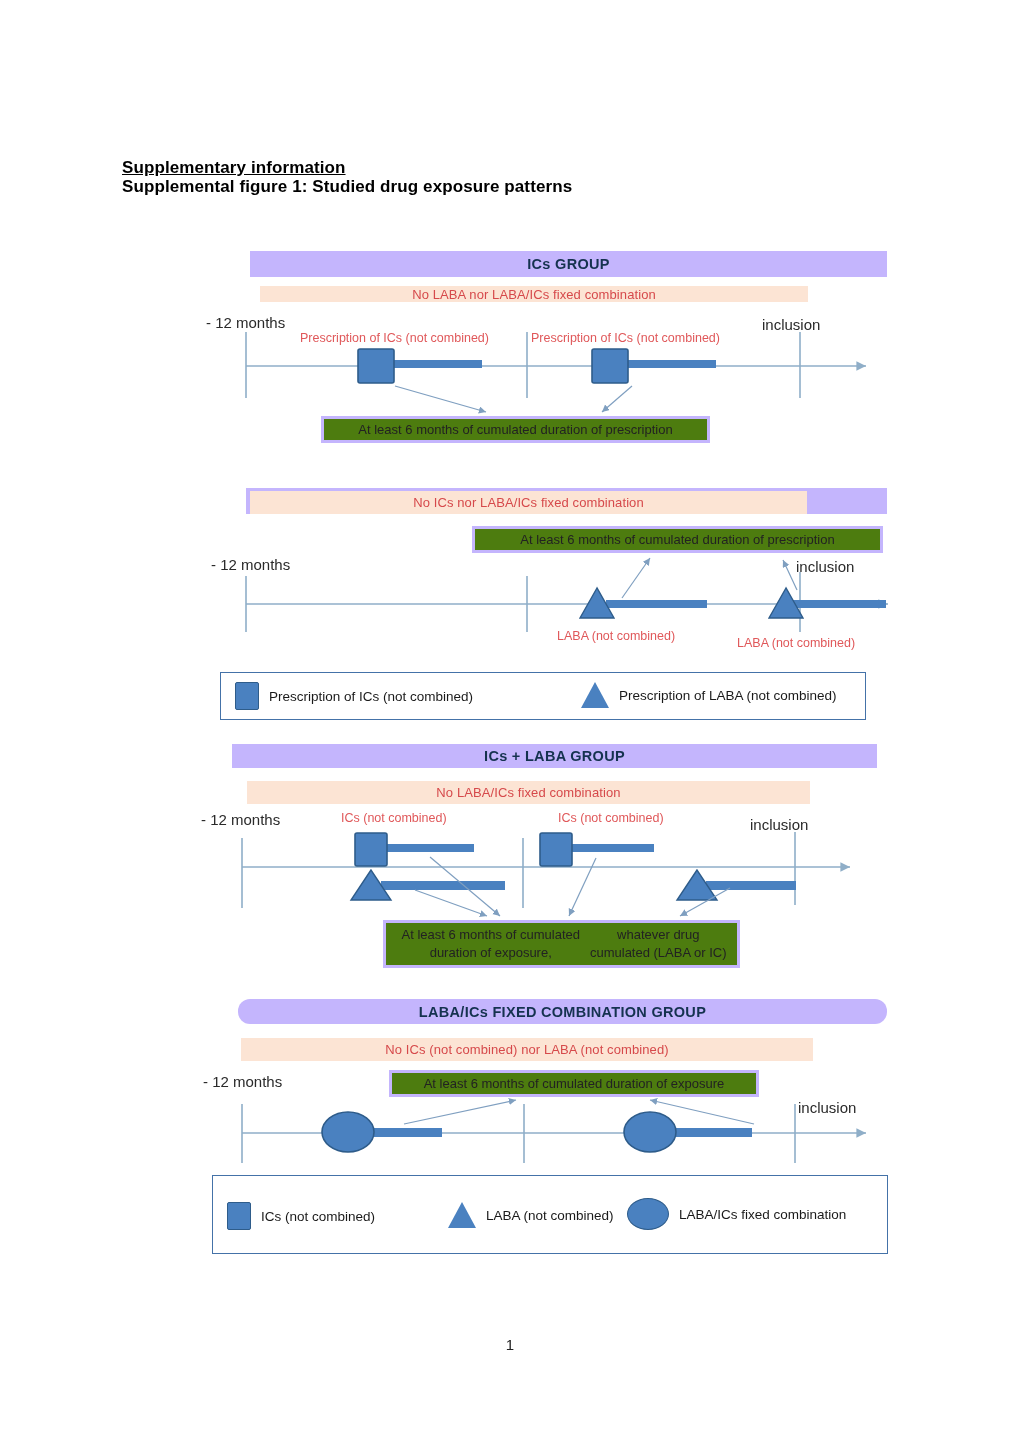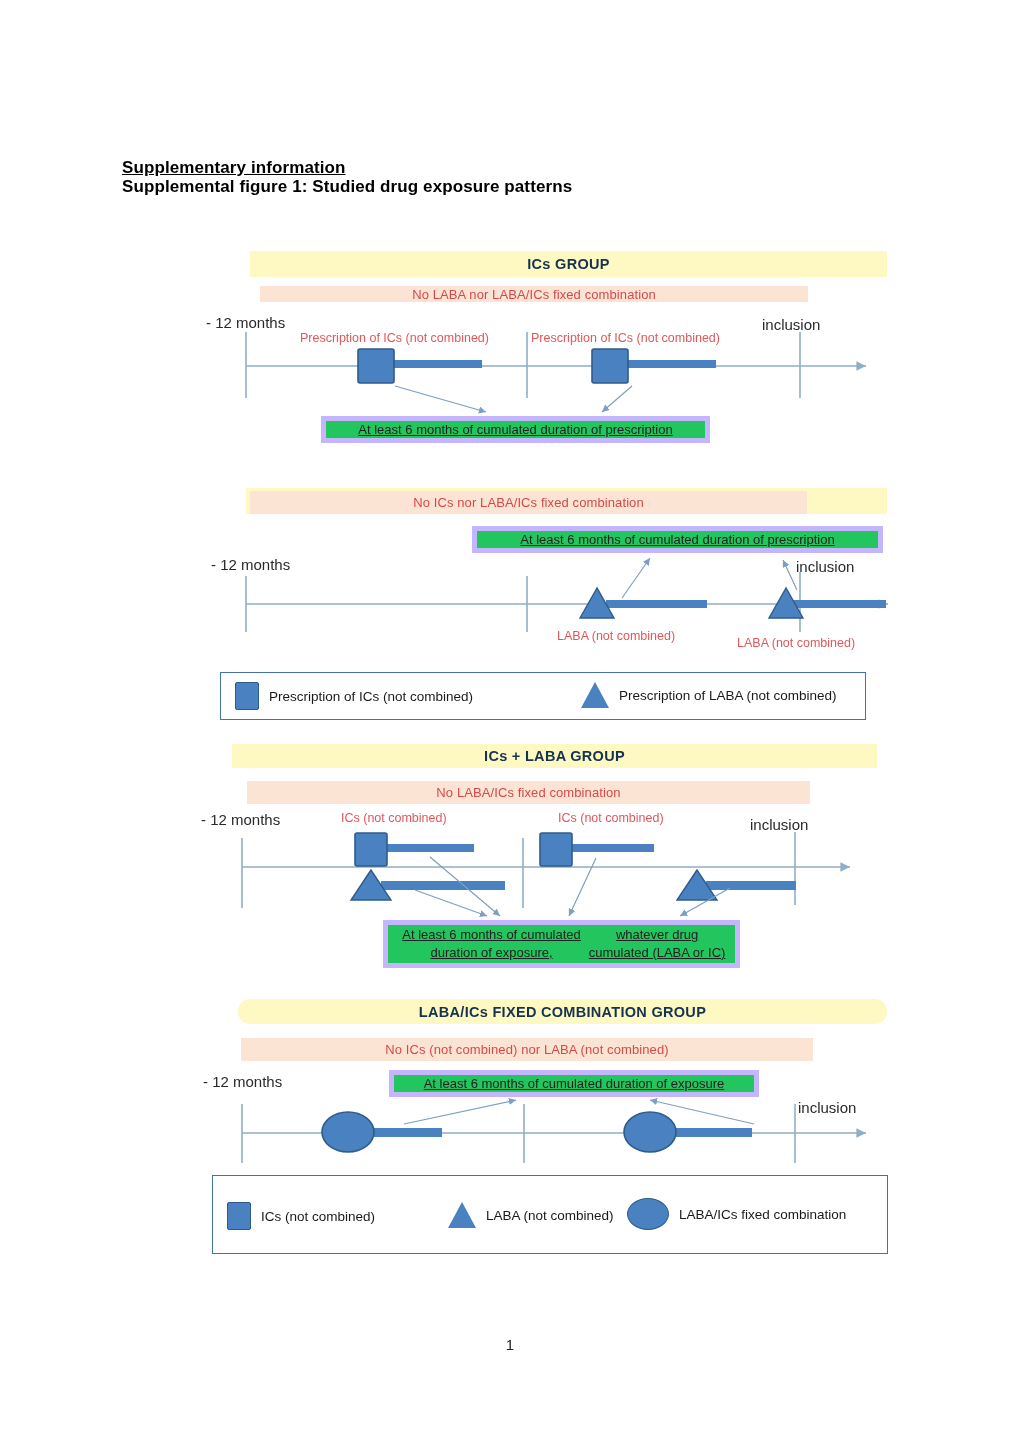--- a/index.html
+++ b/index.html
@@ -54,21 +54,21 @@
     top: 0;
     width: 1020px;
     height: 1443px;
   }
 
   
   .panel { position: absolute; }
 
   .group-bar {
     position: absolute;
-    background: #fef9c3;
+    background: #c4b5fd;
     color: #15324f;
     font-size: 14.5px;
     font-weight: bold;
     display: flex;
     align-items: center;
     justify-content: center;
     letter-spacing: 0.3px;
   }
 
   .nocombo-bar {
@@ -91,32 +91,31 @@
 
   .red-label {
     position: absolute;
     font-size: 12.5px;
     color: #E0585A;
     white-space: nowrap;
   }
 
   .callout {
     position: absolute;
-    border: 5px solid #c4b5fd;
-    background: #22c55e;
+    border: 3px solid #c4b5fd;
+    background: #4d7c0f;
     color: #222;
     font-size: 13px;
     display: flex;
     align-items: center;
     justify-content: center;
     text-align: center;
     line-height: 1.35;
     box-sizing: border-box;
     padding: 3px 8px;
-    text-decoration: underline;
   }
 
   
   .legend-box {
     position: absolute;
     border: 1.6px solid #4472A8;
     background: #ffffff;
     box-sizing: border-box;
   }
   .legend-item {

